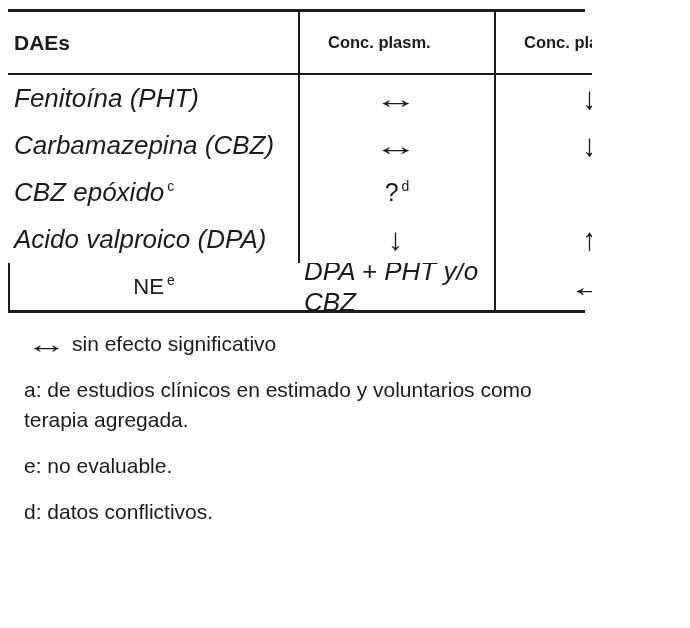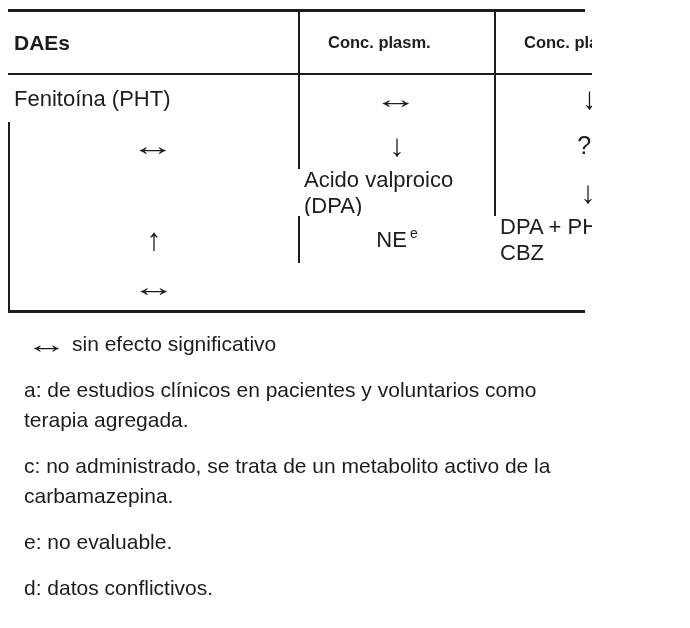--- a/index.html
+++ b/index.html
@@ -36,21 +36,21 @@
     line-height: 21px;
     text-align: left;
   }
   .hdr-sup {
     font-weight: normal;
     font-size: 15px;
     position: relative;
     top: -6px;
     margin-left: 4px;
   }
-  .drug { font-size: 22px; }
+  .drug { font-size: 26px; font-style: italic; }
   .cell-sup {
     font-size: 14px;
     position: relative;
     top: -7px;
     margin-left: 3px;
   }
   .sym { font-size: 22px; }
   .sym.q-mark { font-size: 25px; }
   .sym.arrow { font-size: 31px; line-height: 1; }
   .sym.wide-arrow {
@@ -98,28 +98,36 @@
         <span class="cell-sup"></span>
     </div>
     <div class="cell c2">
       <span class="sym arrow wide-arrow">↔</span>
         <span class="cell-sup"></span>
     </div>
     <div class="cell c3">
       <span class="sym arrow">↓</span>
     </div>
 
+    <div class="cell c1">
+      <span class="drug">Carbamazepina (CBZ)</span>
+        <span class="cell-sup"></span>
+    </div>
     <div class="cell c2">
       <span class="sym arrow wide-arrow">↔</span>
         <span class="cell-sup"></span>
     </div>
     <div class="cell c3">
       <span class="sym arrow">↓</span>
     </div>
 
+    <div class="cell c1">
+      <span class="drug">CBZ epóxido</span>
+        <span class="cell-sup">c</span>
+    </div>
     <div class="cell c2">
       <span class="sym q-mark">?</span>
         <span class="cell-sup">d</span>
     </div>
     <div class="cell c3">
       <span class="sym"></span>
     </div>
 
     <div class="cell c1">
       <span class="drug">Acido valproico (DPA)</span>
@@ -142,19 +150,18 @@
         <span class="cell-sup"></span>
     </div>
     <div class="cell c3">
       <span class="sym arrow wide-arrow">↔</span>
     </div>
 
   </div>
 
   <div class="notes">
     <p class="legend-line"><span class="legend-sym wide-arrow">↔</span><span>sin efecto significativo</span></p>
-    <p>a: de estudios clínicos en pacientes y voluntarios como terapia agregada.</p>
-    <p>c: no administrado, se trata de un metabolito activo de la carbamazepina.</p>
+    <p>a: de estudios clínicos en estimado y voluntarios como terapia agregada.</p>
     <p>e: no evaluable.</p>
     <p>d: datos conflictivos.</p>
   </div>
 
 </div>
 
 </body></html>

